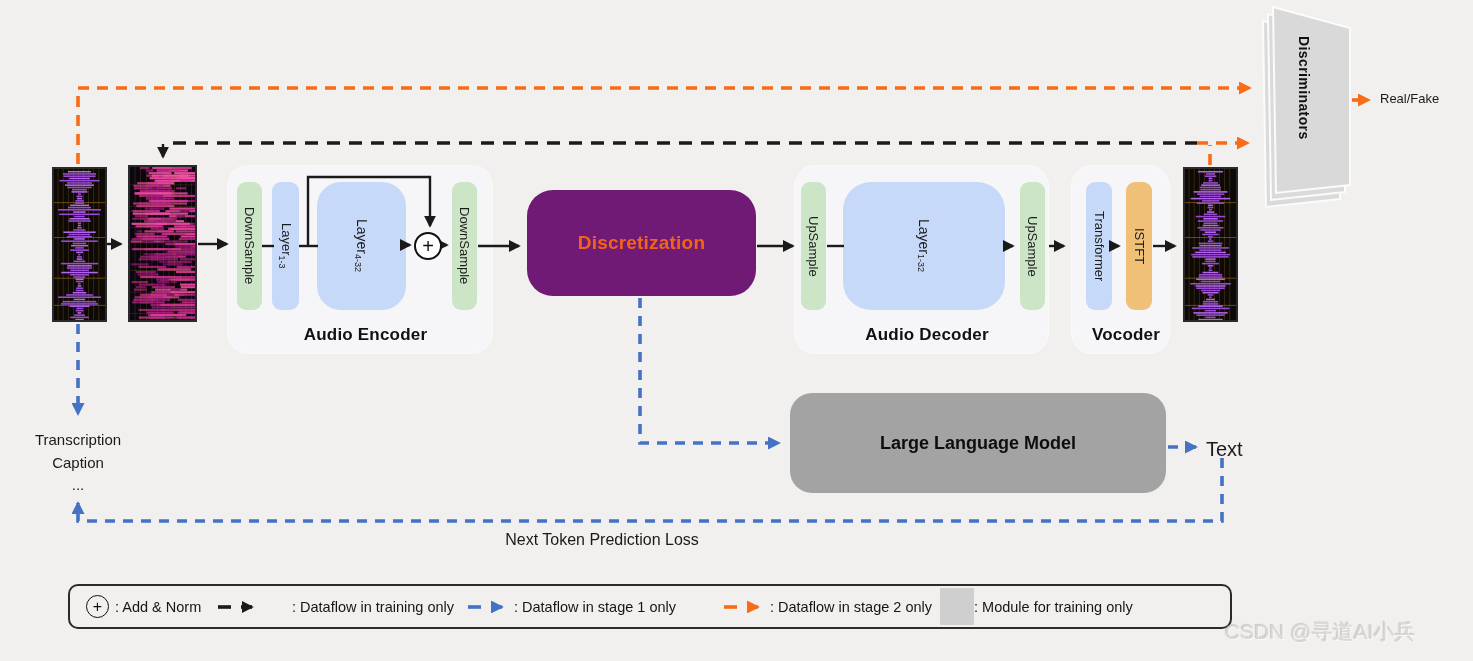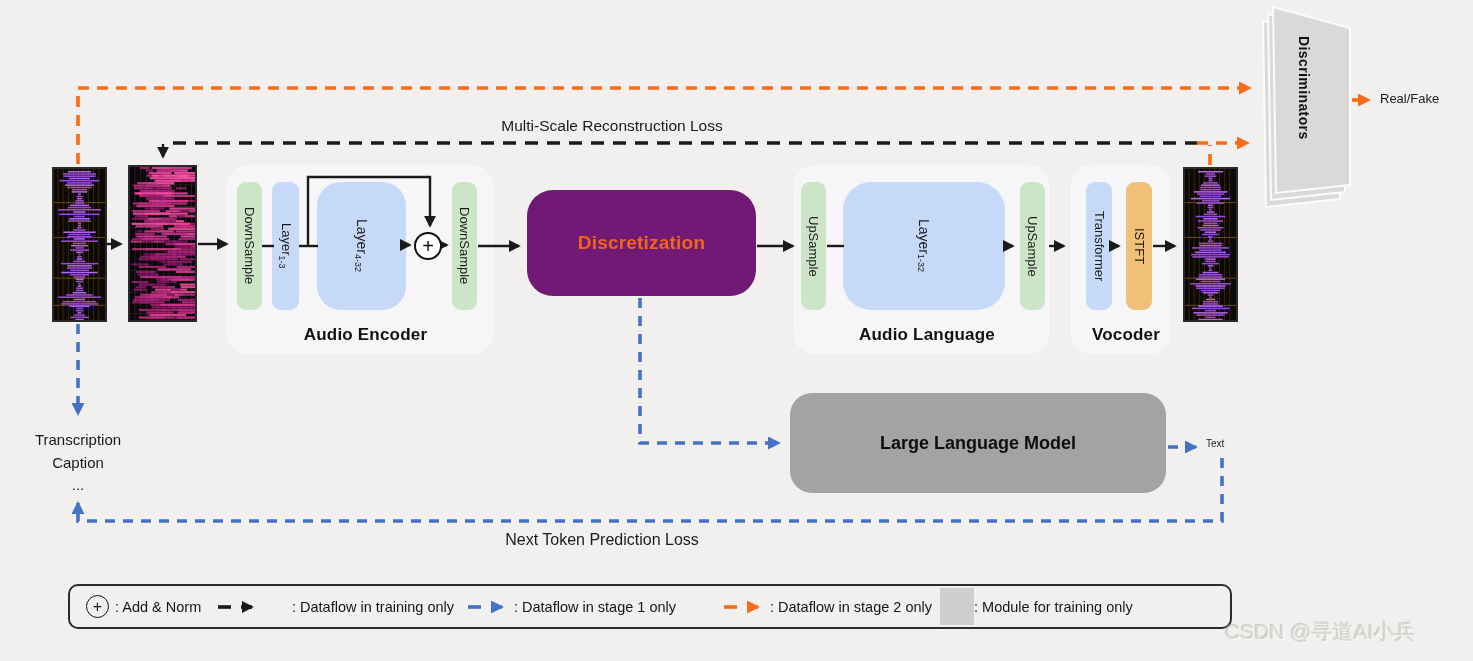--- a/index.html
+++ b/index.html
@@ -491,21 +491,21 @@
   </div>
   <div class="abs pill green" style="left:452px;top:182px;width:25px;height:128px;">
     <span>DownSample</span>
   </div>
 
   <div class="abs discretization" style="left:527px;top:190px;width:229px;height:106px;">
     <span>Discretization</span>
   </div>
 
   <div class="abs panel" style="left:795px;top:166px;width:253px;height:187px;">
-    <div class="panel-title">Audio Language</div>
+    <div class="panel-title">Audio Decoder</div>
   </div>
   <div class="abs pill green" style="left:801px;top:182px;width:25px;height:128px;">
     <span>UpSample</span>
   </div>
   <div class="abs pill bigblue" style="left:843px;top:182px;width:162px;height:128px;border-radius:28px;">
     <span style="font-size:14px;"><b style="font-weight:normal">Layer</b><sub>1-32</sub></span>
   </div>
   <div class="abs pill green" style="left:1020px;top:182px;width:25px;height:128px;">
     <span>UpSample</span>
   </div>
@@ -524,23 +524,22 @@
     <polygon points="20,21 97,42 97,199 23,207" fill="#dadada" stroke="#fbfbfa" stroke-width="2"></polygon>
     <polygon points="25,14 102,35 102,192 28,200" fill="#dadada" stroke="#fbfbfa" stroke-width="2"></polygon>
     <polygon points="30,7 107,28 107,185 33,193" fill="#d9d9d9" stroke="#fbfbfa" stroke-width="2"></polygon>
   </svg>
   <div class="abs disc-label" style="left:1296px;top:36px;height:150px;">Discriminators</div>
   <div class="abs txt" style="left:1380px;top:91px;font-size:13px;">Real/Fake</div>
 
   <div class="abs llm" style="left:790px;top:393px;width:376px;height:100px;">
     <span>Large Language Model</span>
   </div>
-  <div class="abs txt" style="left:1206px;top:438px;font-size:10px;">Text</div>
-
-  <div class="abs loss-label" style="left:452px;top:117px;width:320px;font-size:15.5px;font-weight:500;">Multi-Scale Reconstruction Loss</div>
+  <div class="abs txt" style="left:1206px;top:438px;font-size:20px;">Text</div>
+
   <div class="abs loss-label" style="left:442px;top:531px;width:320px;font-size:16px;font-weight:500;">Next Token Prediction Loss</div>
 
   <div class="abs txt" style="left:18px;top:429px;width:120px;text-align:center;font-size:15px;line-height:1.5;">
     <div>Transcription</div>
     <div>Caption</div>
     <div>...</div>
   </div>
 
   <svg class="overlay" width="1473" height="661" viewBox="0 0 1473 661">
     <defs>

